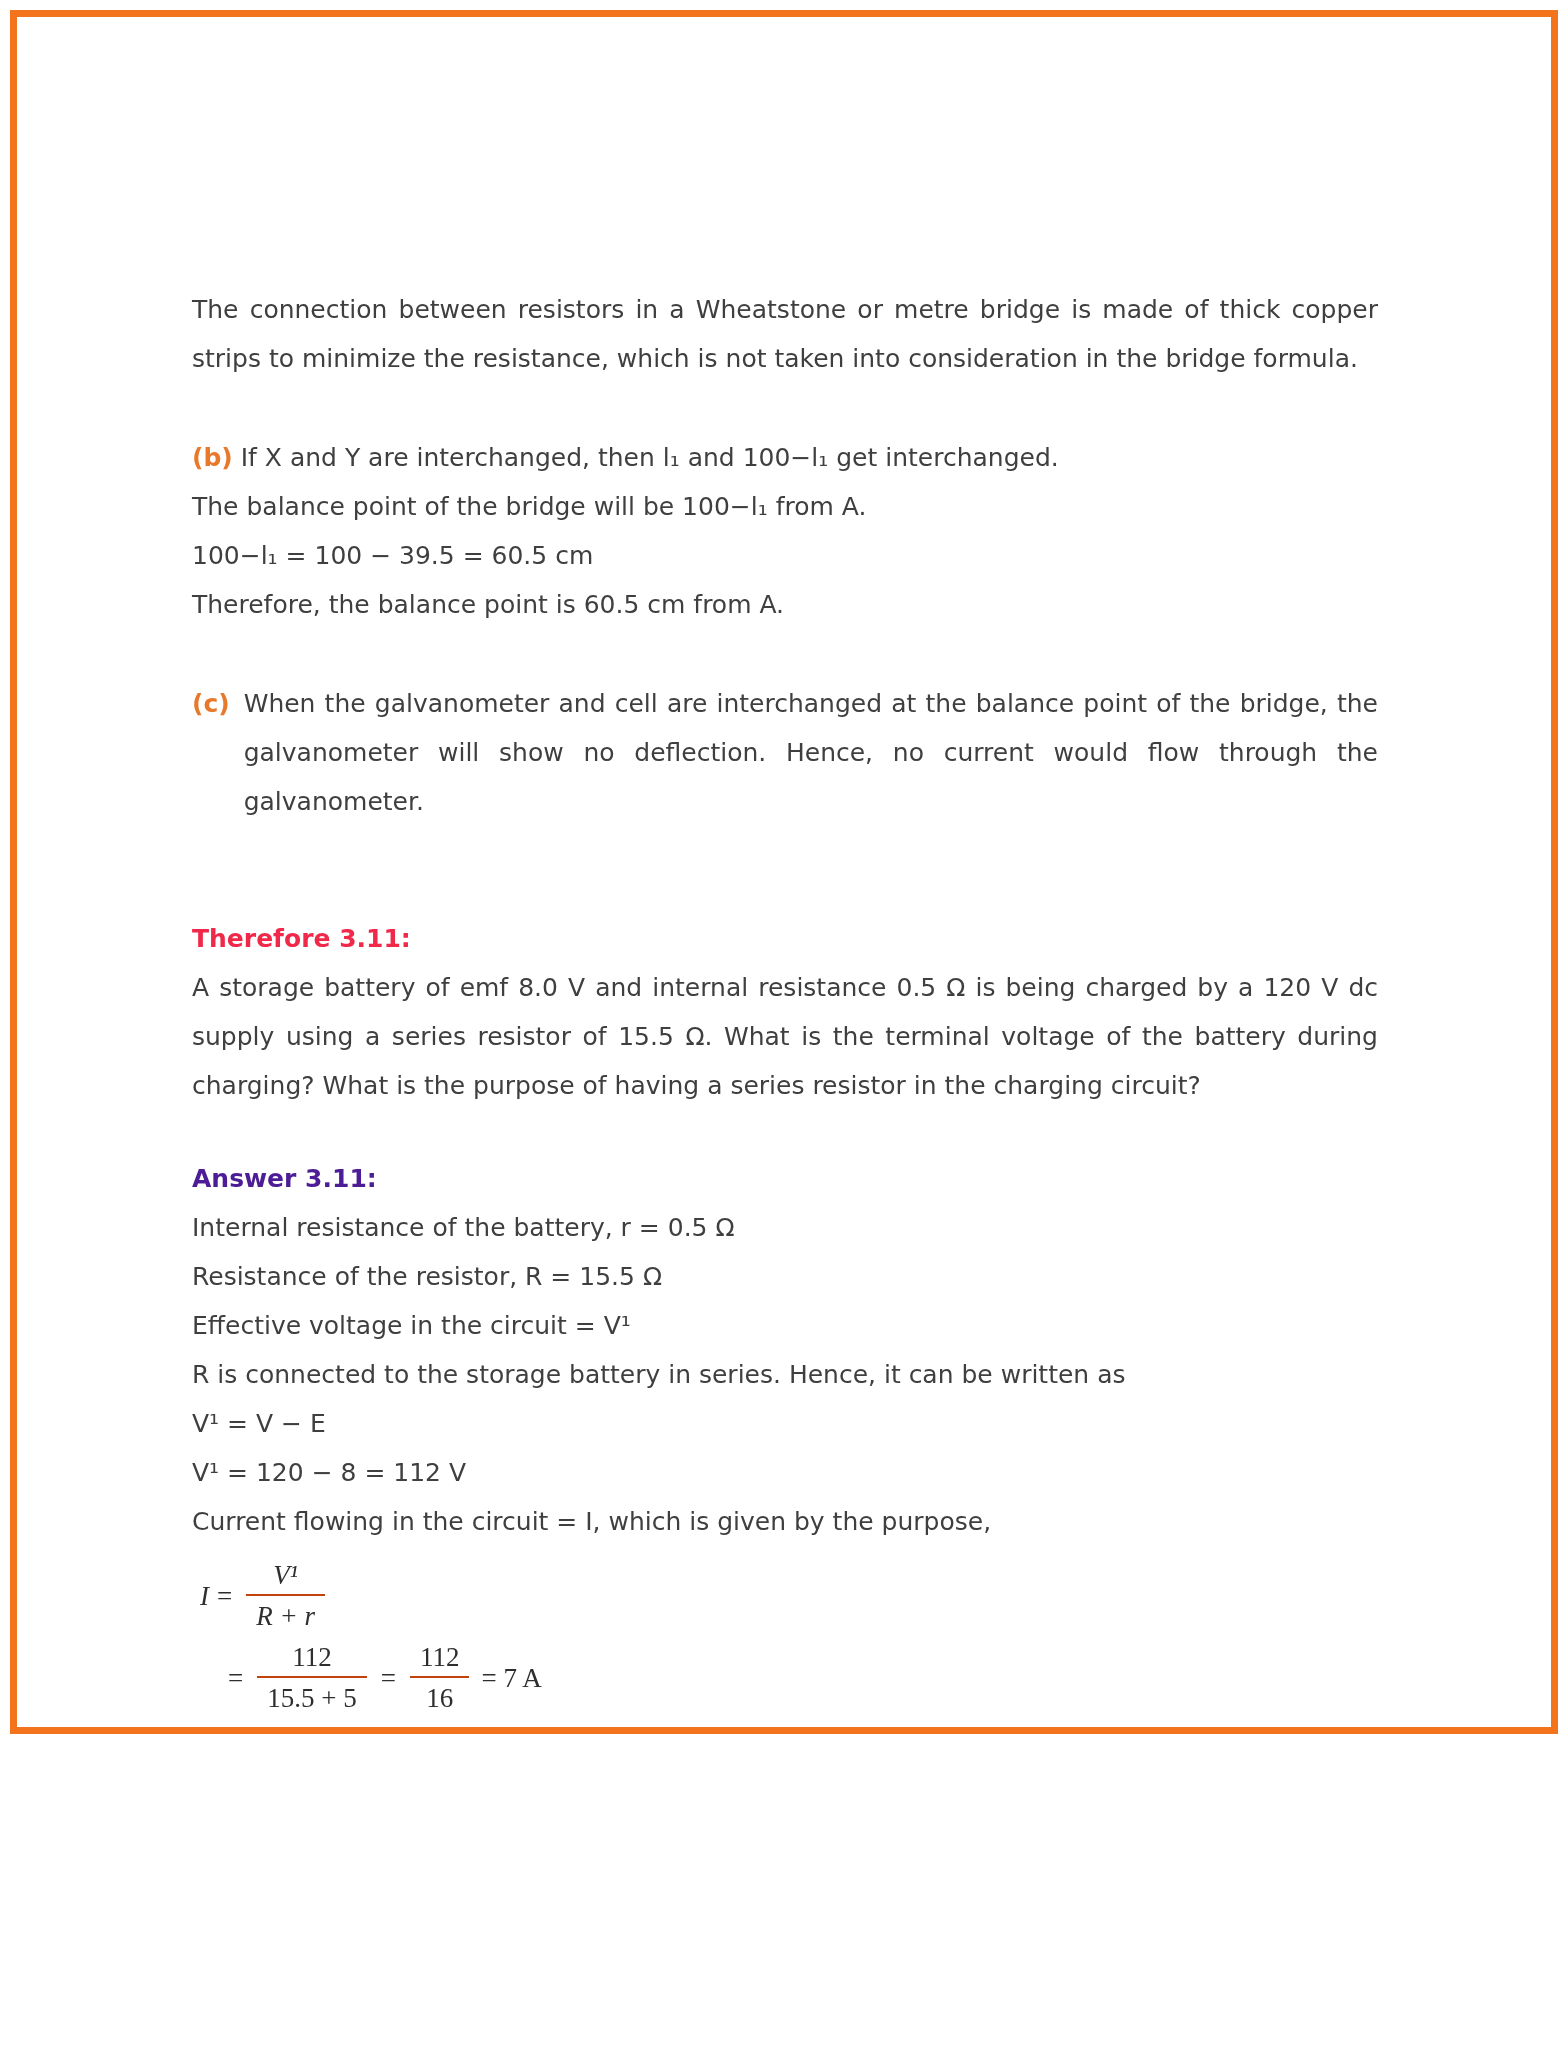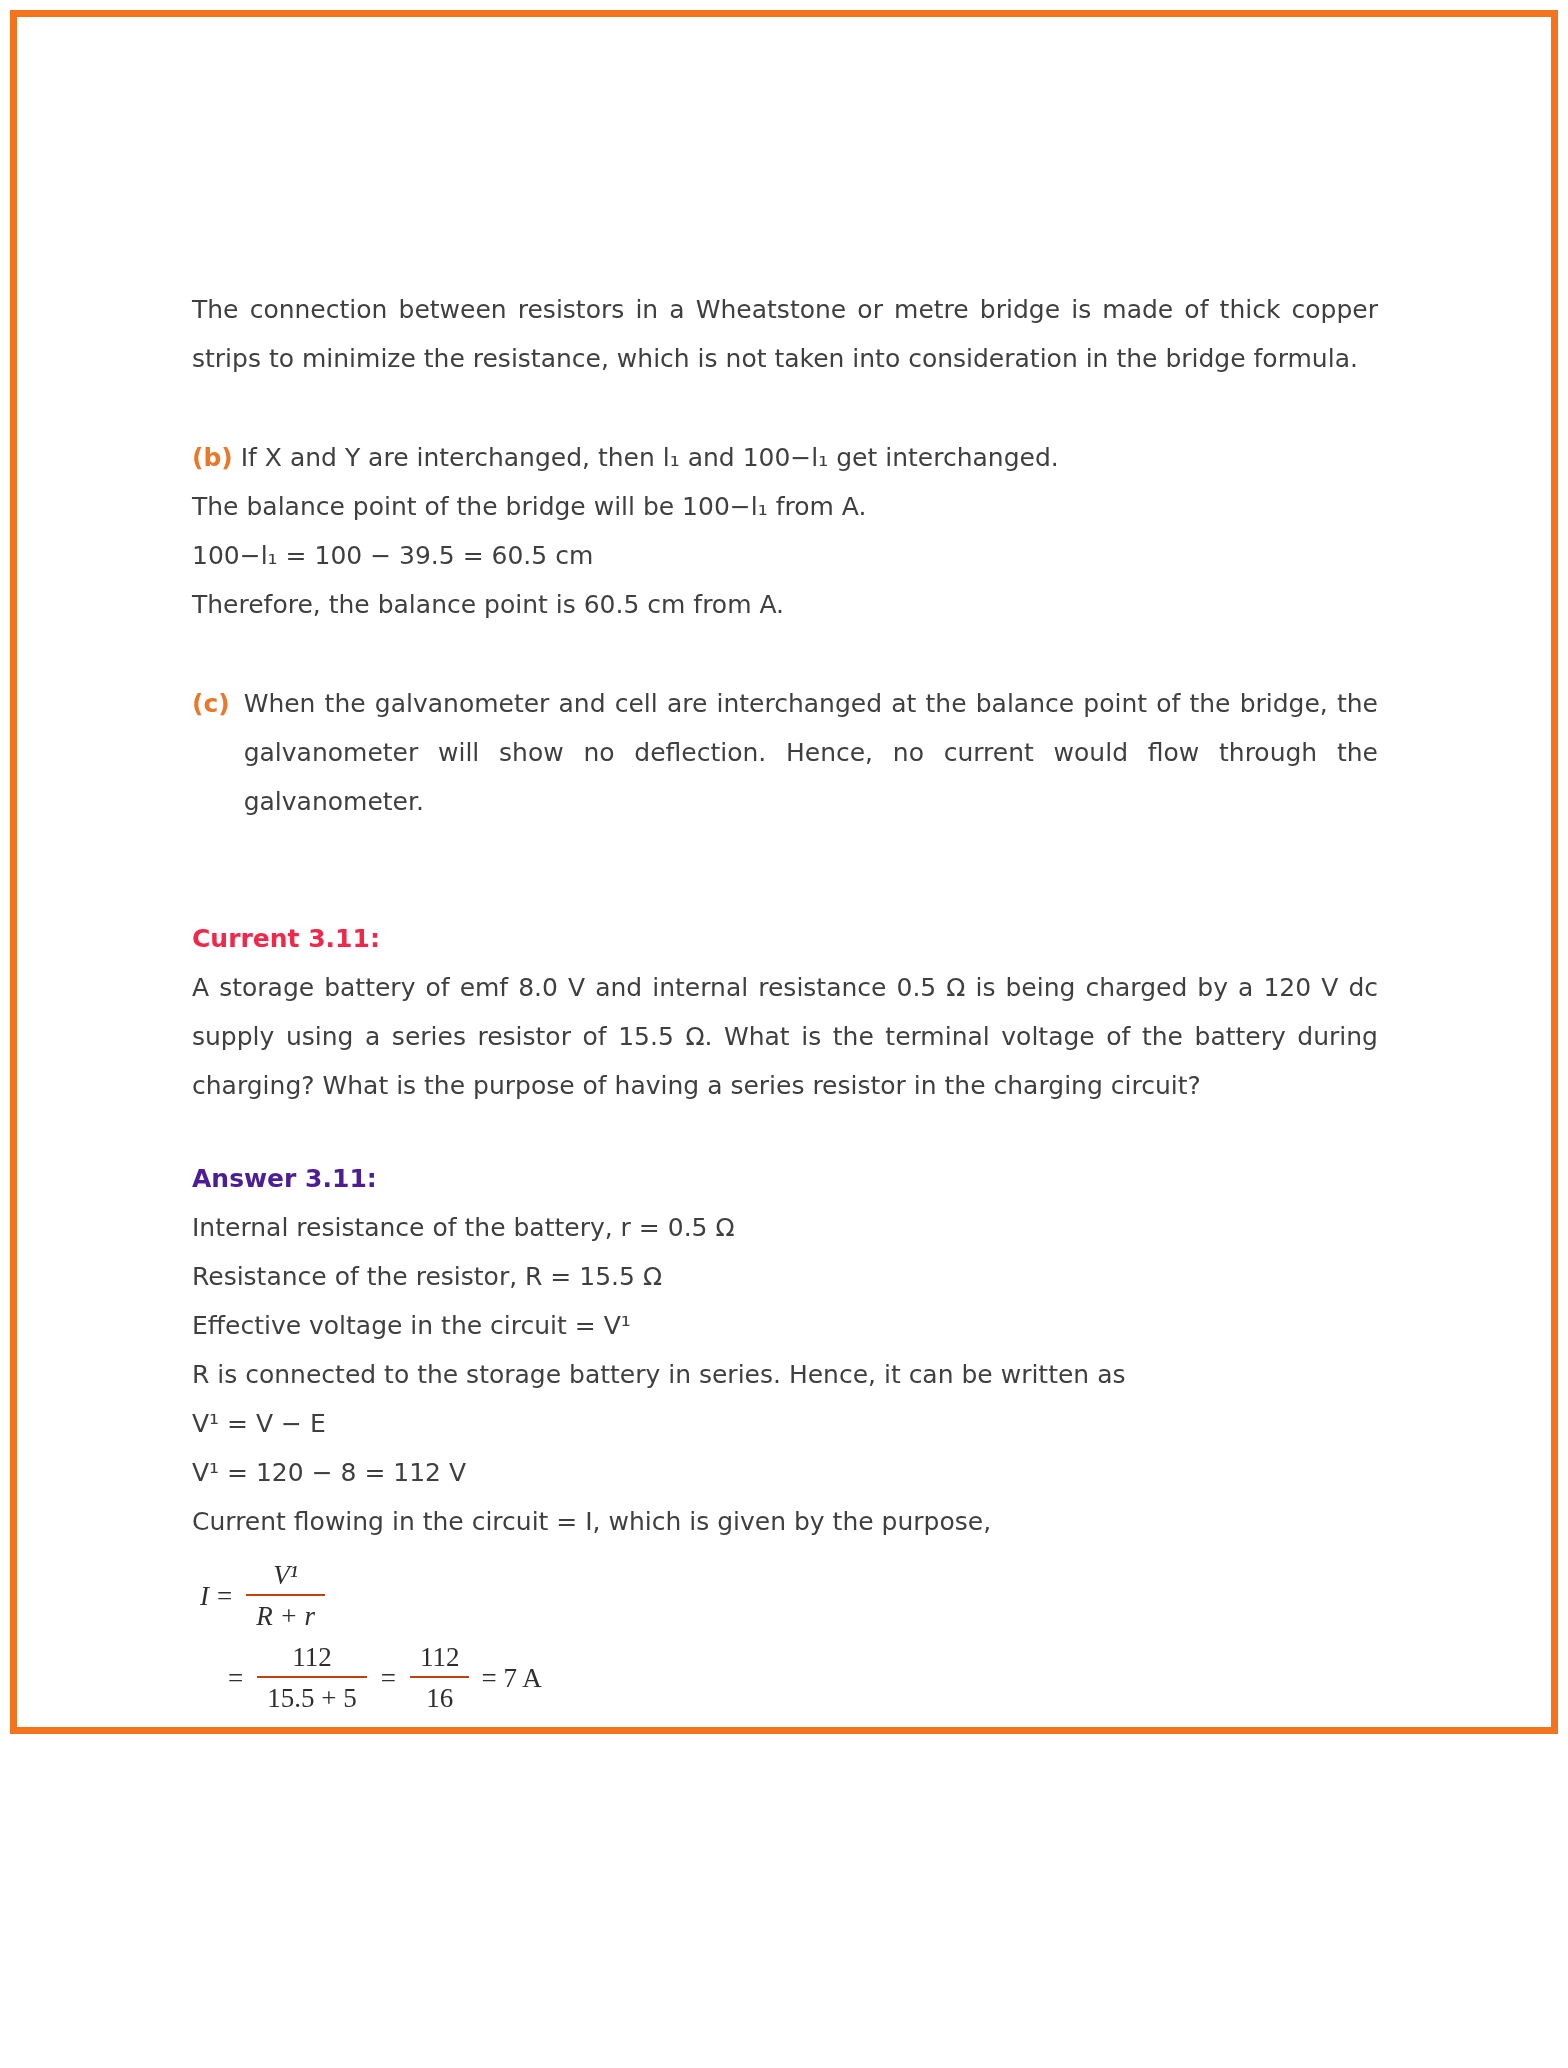--- a/index.html
+++ b/index.html
@@ -138,21 +138,21 @@
       <p>100−l₁ = 100 − 39.5 = 60.5 cm</p>
       <p>Therefore, the balance point is 60.5 cm from A.</p>
     </div>
 
     <div class="hang part-c-block">
       <span class="label-orange hang-label">(c)</span>
       <p class="hang-body">When the galvanometer and cell are interchanged at the balance point of the bridge, the galvanometer will show no deflection. Hence, no current would flow through the galvanometer.</p>
     </div>
 
     <div class="question-block">
-      <p class="q-heading">Current 3.11:</p>
+      <p class="q-heading">Therefore 3.11:</p>
       <p class="para-justify">A storage battery of emf 8.0 V and internal resistance 0.5 Ω is being charged by a 120 V dc supply using a series resistor of 15.5 Ω. What is the terminal voltage of the battery during charging? What is the purpose of having a series resistor in the charging circuit?</p>
     </div>
 
     <div class="answer-block">
       <p class="a-heading">Answer 3.11:</p>
       <p>Internal resistance of the battery, r = 0.5 Ω</p>
       <p>Resistance of the resistor, R = 15.5 Ω</p>
       <p>Effective voltage in the circuit = V¹</p>
       <p>R is connected to the storage battery in series. Hence, it can be written as</p>
       <p>V¹ = V − E</p>

